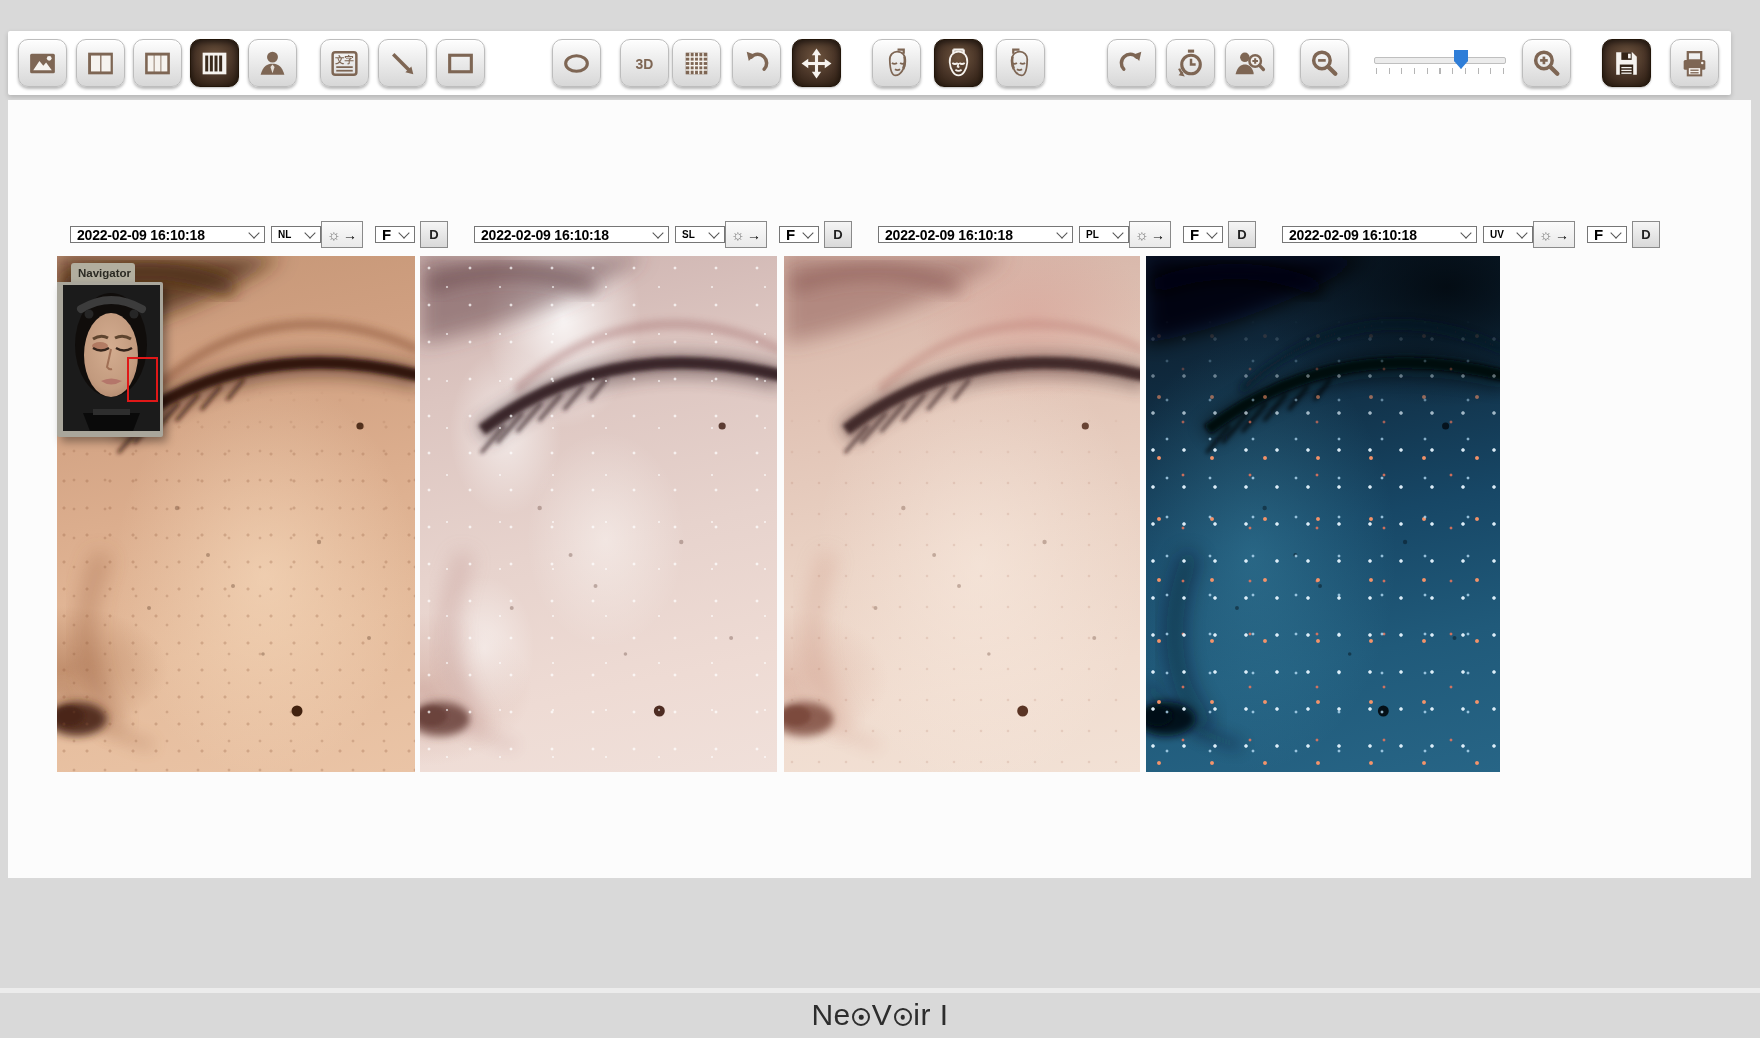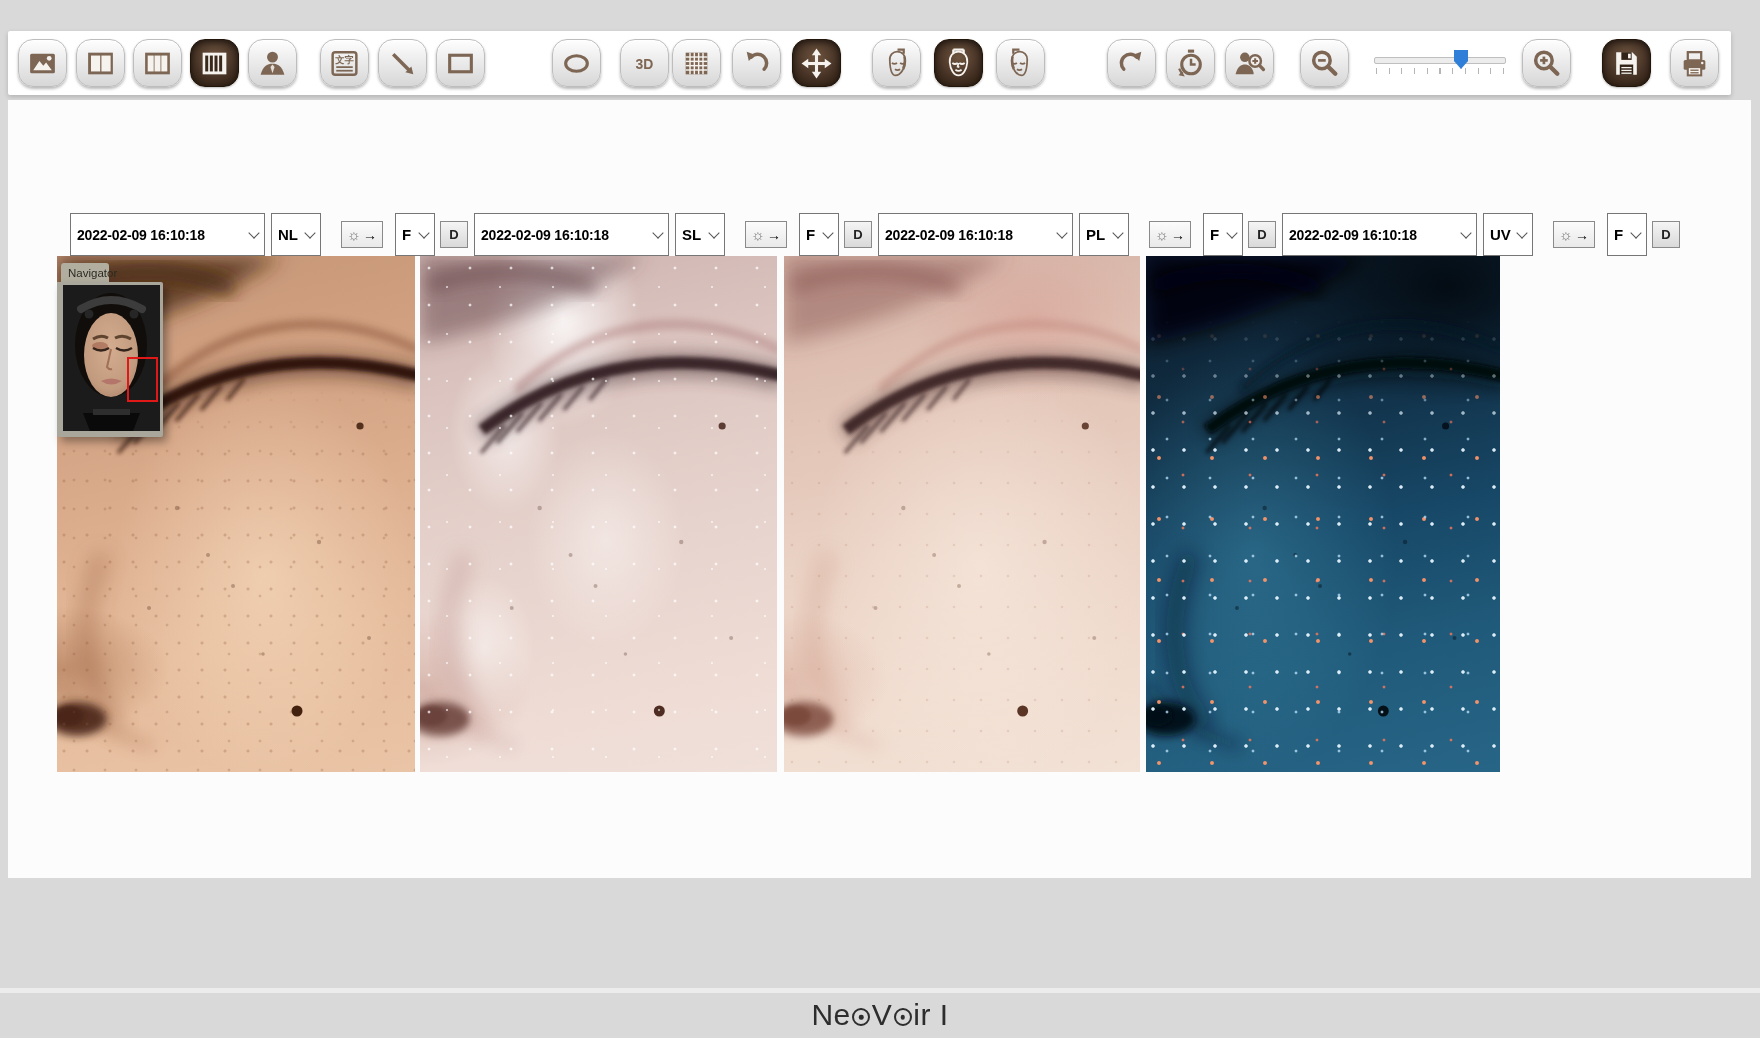--- a/index.html
+++ b/index.html
@@ -1,43 +1,43 @@
 <!DOCTYPE html>
 <html><head>
 <meta charset="utf-8">
 <style>
   html,body{margin:0;padding:0}
   body{width:1760px;height:1038px;position:relative;background:#d9d9d9;font-family:"Liberation Sans",sans-serif;overflow:hidden}
 
   
   .toolbar{position:absolute;left:8px;top:31px;width:1723px;height:64px;background:#fff;border-radius:2px;box-shadow:0 2px 5px rgba(0,0,0,.18)}
-  .tb{position:absolute;top:8px;width:49px;height:48px;border-radius:15px;border:1px solid #bdbdbd;
+  .tb{position:absolute;top:8px;width:49px;height:48px;border-radius:10px;border:1px solid #bdbdbd;
       background:linear-gradient(180deg,#fefefe 0%,#ececec 45%,#d7d7d7 100%);
       box-shadow:0 2px 3px rgba(0,0,0,.28),inset 0 1px 0 #fff;color:#7e6654;
       display:flex;align-items:center;justify-content:center;padding:0;cursor:pointer}
   .tb svg{width:33px;height:33px;display:block}
   .tb.active{background:radial-gradient(circle at 50% 38%,#6f553f 0%,#473326 55%,#281a0e 100%);
       border-color:#221509;color:#f6f3ef;
       box-shadow:inset 0 2px 6px rgba(0,0,0,.55),0 1px 2px rgba(0,0,0,.25)}
 
   .slider-wrap{position:absolute;top:8px;width:142px;height:48px}
   .slider-track{position:absolute;left:6px;top:18px;width:130px;height:5px;background:#ececec;border:1px solid #bfbfbf;border-radius:2px}
   .slider-ticks{position:absolute;left:8px;top:29px;width:128px;height:6px;
       background:repeating-linear-gradient(90deg,#b5b5b5 0 1px,transparent 1px 12.7px)}
   .slider-handle{position:absolute;top:11px;width:14px;height:19px;background:#2f7ed8;
       clip-path:polygon(0 0,100% 0,100% 58%,50% 100%,0 58%);box-shadow:0 1px 2px rgba(0,0,0,.3);cursor:pointer}
 
   
   .content{position:absolute;left:8px;top:100px;width:1743px;height:778px;background:#fcfcfc}
 
   .ctl-group{position:absolute;top:121px;height:27px;display:flex;align-items:center}
-  .sel{height:43px;background:#fff;border:1px solid #767676;box-sizing:border-box;display:flex;align-items:center;
+  .sel{height:17px;background:#fff;border:1px solid #767676;box-sizing:border-box;display:flex;align-items:center;
       justify-content:space-between;padding:0 6px 0 6px;font-weight:bold;color:#000;cursor:pointer}
   .sel.date{width:195px;margin-right:6px;font-size:14px;letter-spacing:-.2px}
-  .sel.mode{width:50px;margin-right:20px;font-size:15px}
+  .sel.mode{width:50px;margin-right:0;font-size:10px}
   .sel.f{width:40px;margin-right:5px;font-size:15px}
   .chev{width:7px;height:7px;border-right:1.8px solid #555;border-bottom:1.8px solid #555;transform:rotate(45deg);margin-top:-4px;flex:none}
   .btn-bulb{width:42px;height:27px;box-sizing:border-box;border:1px solid #8a8a8a;margin-right:12px;
       background:linear-gradient(180deg,#fbfbfb,#e9e9e9);display:flex;align-items:center;justify-content:center;gap:2px;cursor:pointer}
   .bulb-glyph{font-size:15px;color:#6e6e6e;line-height:1}
   .bulb-arrow{font-size:14px;font-weight:bold;color:#000;line-height:1}
   .btn-d{width:28px;height:27px;box-sizing:border-box;border:1px solid #8a8a8a;background:linear-gradient(180deg,#f5f5f5,#d9d9d9);
       font-weight:bold;font-size:13px;color:#222;display:flex;align-items:center;justify-content:center;cursor:pointer}
 
   
@@ -99,22 +99,22 @@
       background-size:31px 37px,43px 39px,53px 61px,67px 53px;
       -webkit-mask-image:linear-gradient(180deg,transparent 0 12%,rgba(0,0,0,.55) 26%,#000 38%);
       mask-image:linear-gradient(180deg,transparent 0 12%,rgba(0,0,0,.55) 26%,#000 38%)}
 
   .ov .browfill{fill:var(--brow)} .ov .browline{stroke:var(--brow)}
   .ov .crease{stroke:var(--crease)} .ov .lash{stroke:var(--lash)}
   .ov .shade{stroke:var(--shade)} .ov .nostril{fill:var(--nostril)} .ov .molec{fill:var(--mole)}
 
   
   .nav{position:absolute;left:49px;top:163px;width:106px;height:174px;z-index:6}
-  .nav-tab{position:absolute;left:4px;top:0;width:48px;height:19px;background:#b2ae9f;border-radius:3px 3px 0 0;
-      font-size:11.5px;font-weight:normal;color:#2b2a23;display:flex;align-items:center;padding-left:7px;box-sizing:border-box;cursor:pointer}
+  .nav-tab{position:absolute;left:14px;top:0;width:64px;height:19px;background:#b2ae9f;border-radius:3px 3px 0 0;
+      font-size:11.5px;font-weight:bold;color:#2b2a23;display:flex;align-items:center;padding-left:7px;box-sizing:border-box;cursor:pointer}
   .nav-body{position:absolute;left:0;top:19px;width:106px;height:155px;background:#a9a69b;
       box-shadow:4px 5px 9px rgba(0,0,0,.35);border-radius:0 2px 2px 2px}
   .nav-thumb{position:absolute;left:6px;top:3px;width:97px;height:146px;background:#141414;cursor:pointer}
   .nav-thumb svg{position:absolute;inset:0;width:100%;height:100%}
   .nav-red{position:absolute;left:64px;top:72px;width:31px;height:45px;border:2px solid #e01818;box-sizing:border-box;cursor:move}
 
   
   .divider{position:absolute;left:0;top:988px;width:1760px;height:5px;background:#ececec}
   .brand{position:absolute;left:0;top:998px;width:1760px;text-align:center;font-size:30px;color:#2d2d2d;letter-spacing:.5px}
   .logo-o{display:inline-block;width:14px;height:14px;border:2.4px solid #2d2d2d;border-radius:50%;position:relative;margin:0 1.5px;vertical-align:-1px}

